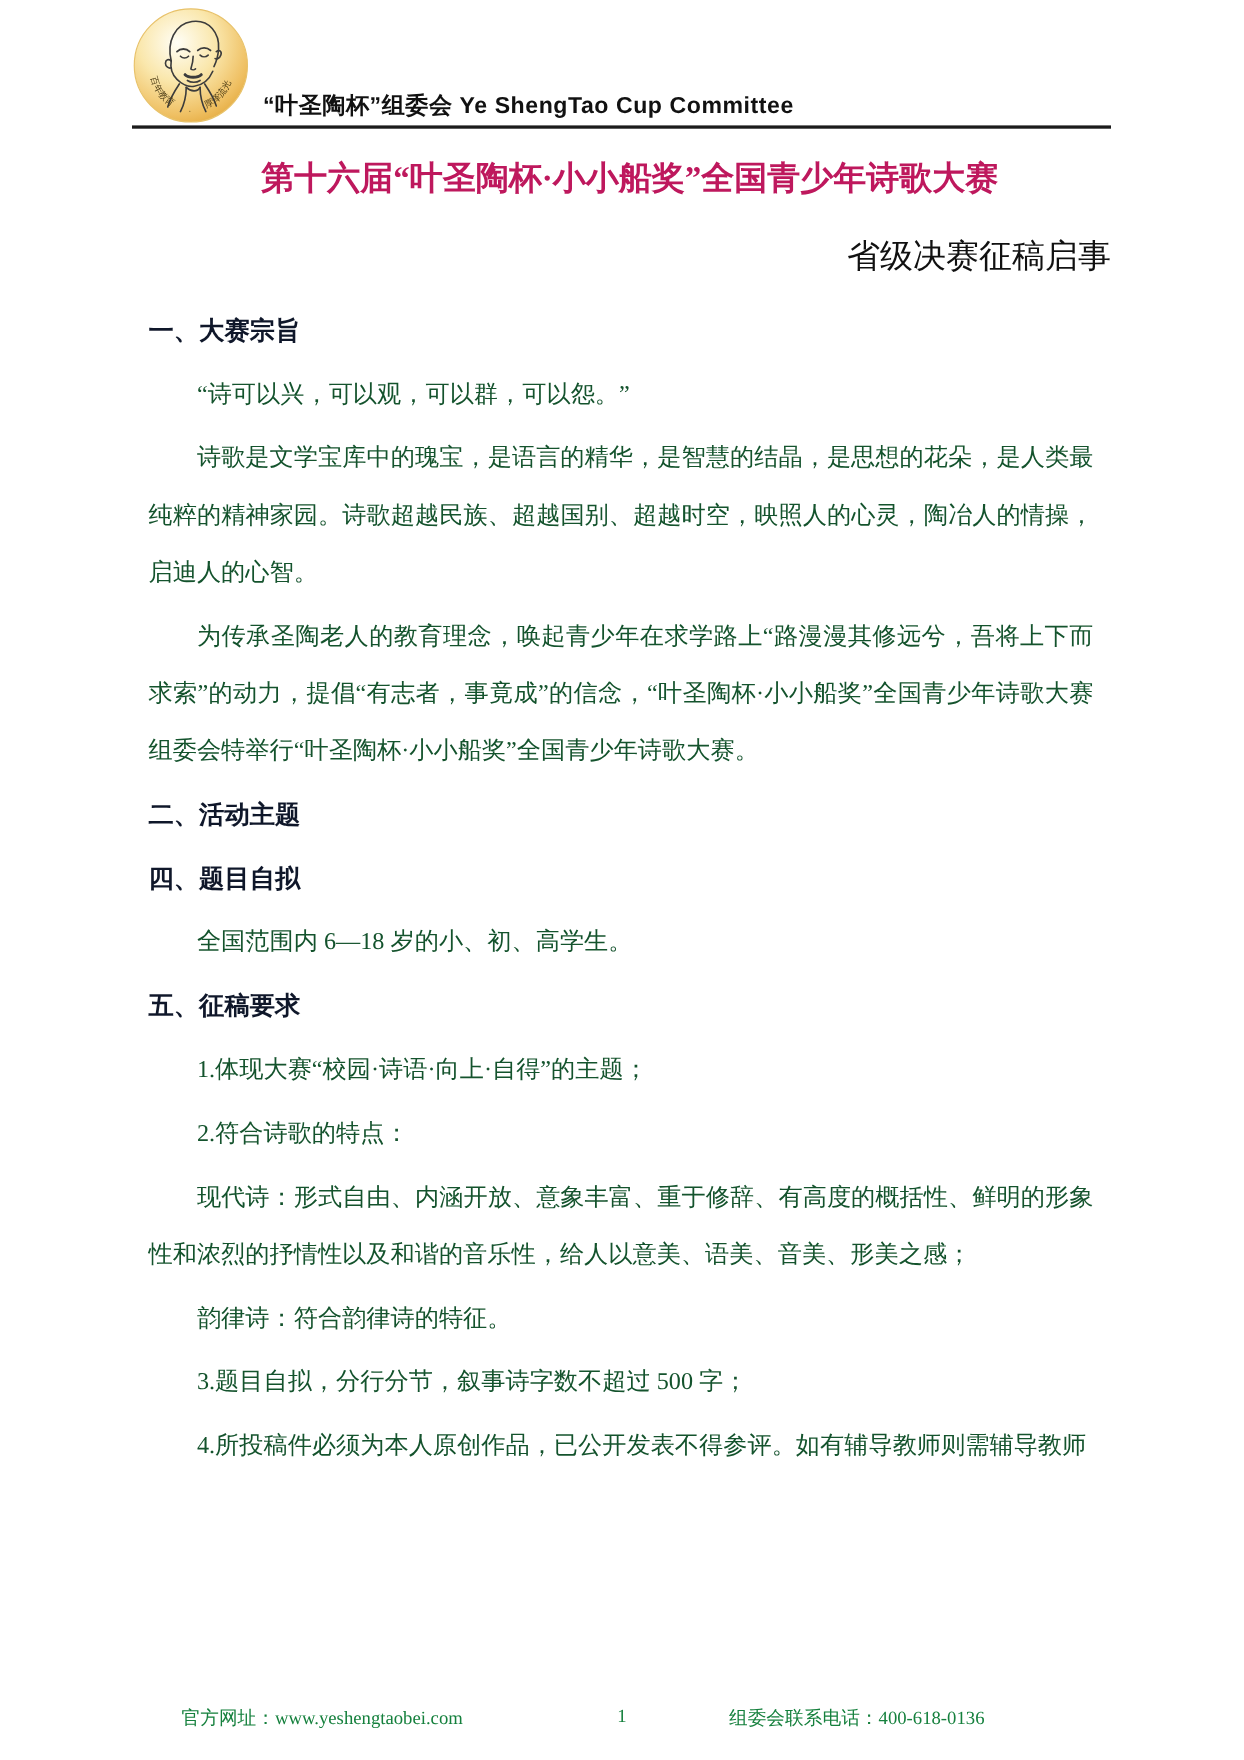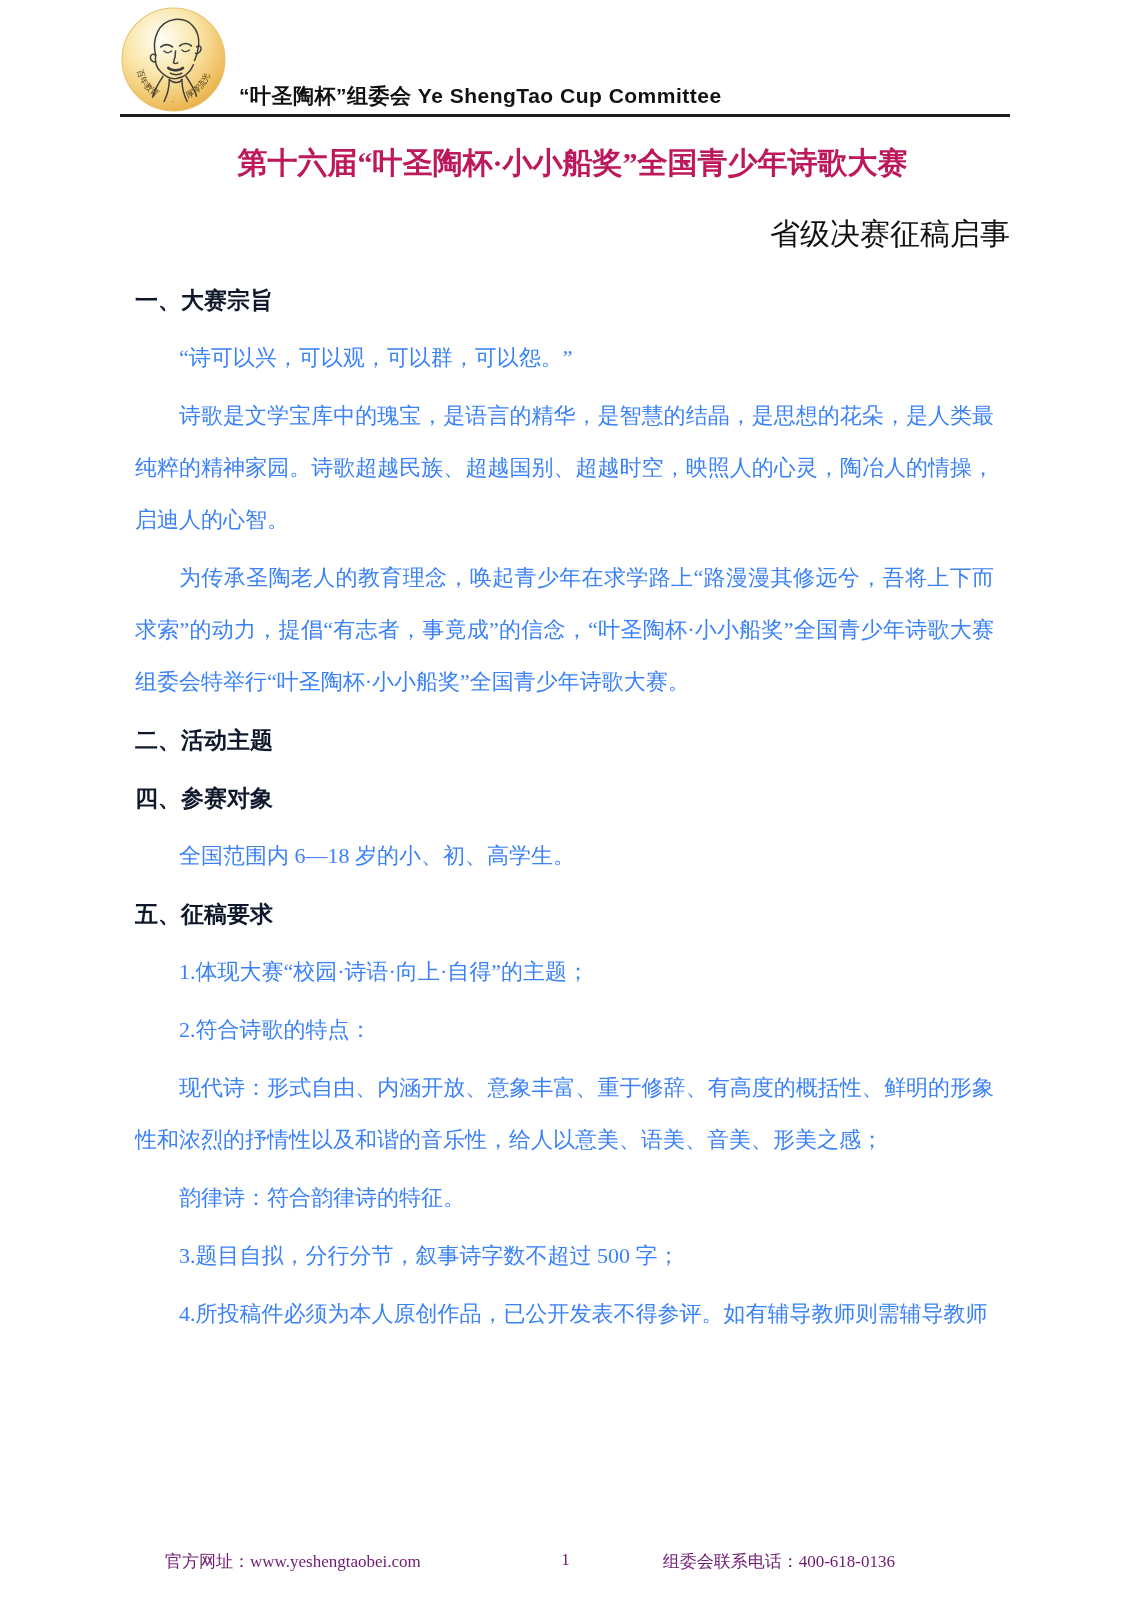--- a/index.html
+++ b/index.html
@@ -39,29 +39,29 @@
     font-size:30px;font-weight:normal;line-height:44px;color:#111;
   }
   
   .doc-body{margin-top:18px;}
   .doc-body h2{
     font-family:"Liberation Sans","DejaVu Sans",sans-serif;
     font-size:23px;font-weight:bold;color:#0f172a;
     line-height:52px;margin:0 0 6px 0;
   }
   .doc-body p{
-    font-size:22px;line-height:52px;color:#3b82f6;
+    font-size:22px;line-height:52px;color:#14532d;
     margin:0 16px 6px 0;
     text-align:justify;
     text-indent:2em;
   }
   
   .ftr{
     position:absolute;left:0;right:0;bottom:26px;height:24px;
-    font-size:17px;color:#701a75;
+    font-size:17px;color:#15803d;
   }
   .ftr .f-left{position:absolute;left:165px;}
   .ftr .f-center{position:absolute;left:50%;transform:translateX(-50%);}
   .ftr .f-right{position:absolute;right:236px;}
 </style>
 </head>
 <body>
 
 <div class="page">
 
@@ -120,21 +120,21 @@
       <p>诗歌是文学宝库中的瑰宝，是语言的精华，是智慧的结晶，是思想的花朵，是人类最纯粹的精神家园。诗歌超越民族、超越国别、超越时空，映照人的心灵，陶冶人的情操，启迪人的心智。</p>
       <p>为传承圣陶老人的教育理念，唤起青少年在求学路上“路漫漫其修远兮，吾将上下而求索”的动力，提倡“有志者，事竟成”的信念，“叶圣陶杯·小小船奖”全国青少年诗歌大赛组委会特举行“叶圣陶杯·小小船奖”全国青少年诗歌大赛。</p>
     </section>
 
     <section>
       <h2>二、活动主题</h2>
     </section>
 
 
     <section>
-      <h2>四、参赛对象</h2>
+      <h2>四、题目自拟</h2>
       <p>全国范围内 6—18 岁的小、初、高学生。</p>
     </section>
 
     <section>
       <h2>五、征稿要求</h2>
       <p>1.体现大赛“校园·诗语·向上·自得”的主题；</p>
       <p>2.符合诗歌的特点：</p>
       <p>现代诗：形式自由、内涵开放、意象丰富、重于修辞、有高度的概括性、鲜明的形象性和浓烈的抒情性以及和谐的音乐性，给人以意美、语美、音美、形美之感；</p>
       <p>韵律诗：符合韵律诗的特征。</p>
       <p>3.题目自拟，分行分节，叙事诗字数不超过 500 字；</p>

